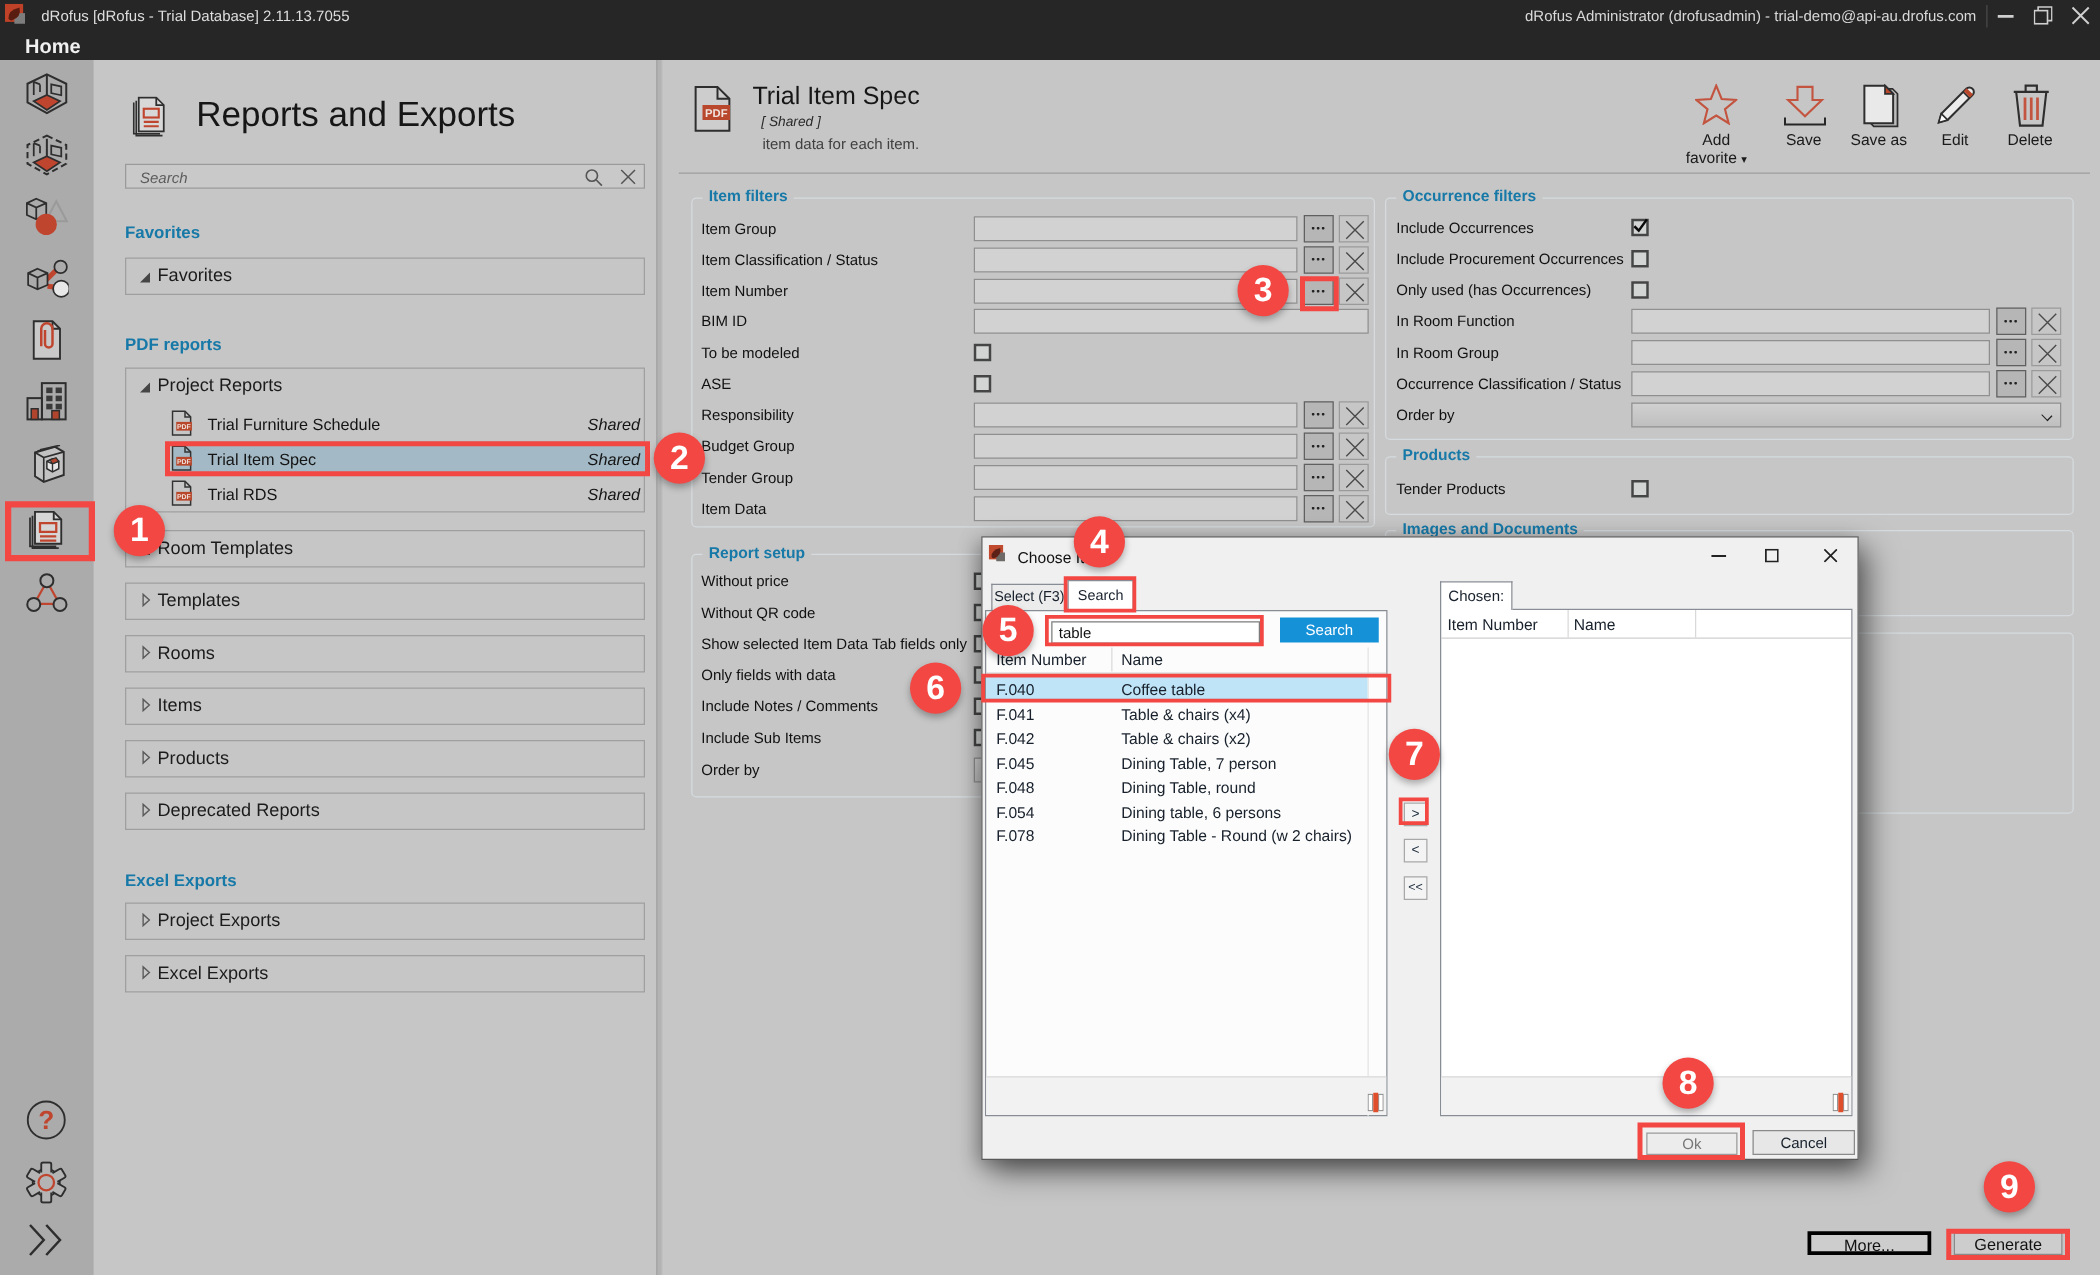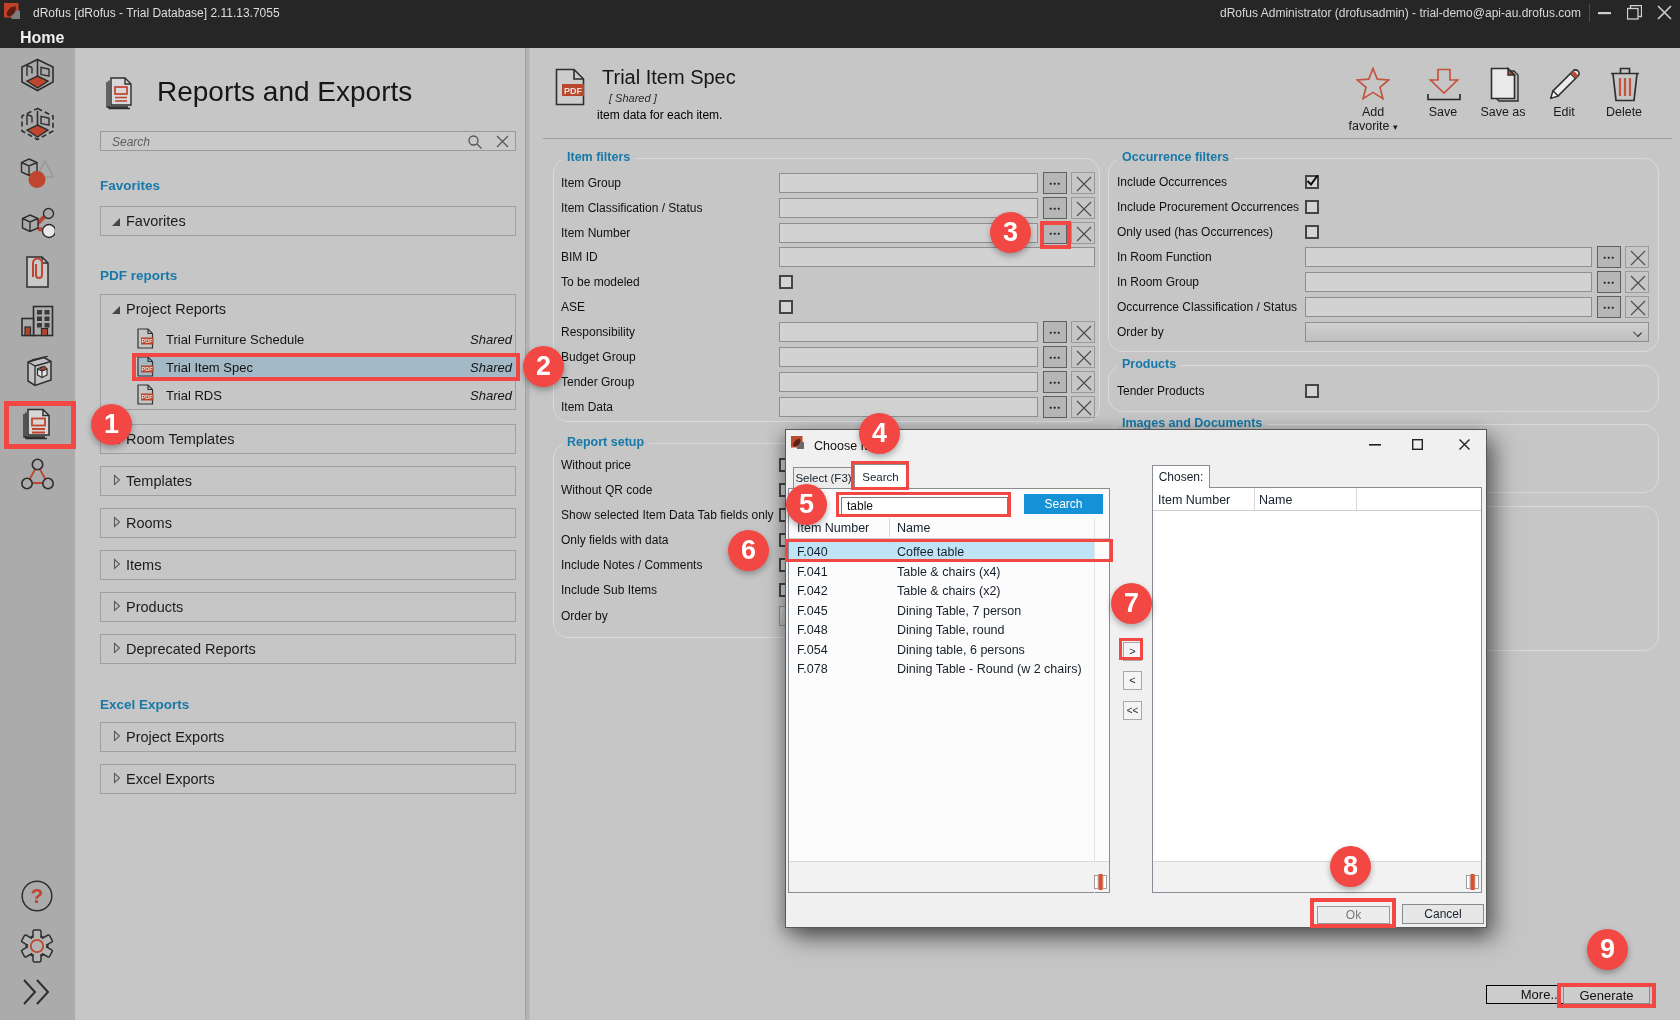--- a/index.html
+++ b/index.html
@@ -34,24 +34,24 @@
   .prow .sh { position:absolute; right:4px; top:7px; font-size:13px; font-style:italic; color:#141414; }
   .prow svg { position:absolute; left:35px; top:3px; }
 
   
   .split { position:absolute; left:525px; top:48px; width:5px; height:972px; background:#b3b3b3; border-left:1px solid #a2a2a2; border-right:1px solid #bcbcbc; }
 
   
   .main { position:absolute; left:530px; top:48px; width:1150px; height:972px; background:#c6c6c6; }
   .mh-title { position:absolute; left:72px; top:18px; font-size:20px; color:#161616; }
   .mh-shared { position:absolute; left:79px; top:44px; font-size:11px; font-style:italic; color:#2a2a2a;text-align:center; }
-  .mh-sub { position:absolute; left:67px; top:60px; font-size:12px; color:#000000; }
+  .mh-sub { position:absolute; left:80px; top:60px; font-size:12px; color:#404040; }
   .tdiv { position:absolute; left:13px; top:90px; width:1129px; height:1px; background:#9d9d9d; }
   .tool { position:absolute; top:14px; width:70px; text-align:center; font-size:12.5px; color:#1a1a1a; }
-  .grp { position:absolute; border:1px solid #d5dbde; border-radius:15px; }
+  .grp { position:absolute; border:1px solid #d5dbde; border-radius:4px; }
   .grp .lg { position:absolute; top:-9px; left:8px; background:#c6c6c6; padding:0 5px; font-size:12.5px; font-weight:bold; color:#1779a8; }
   .flabel { position:absolute; font-size:12px; color:#111; }
   .finput { position:absolute; height:20px; background:#d2d2d2; border:1px solid #8f8f8f; }
   .bdots { position:absolute; width:24px; height:22px; background:#b6b6b6; border:1px solid #606060; color:#222; text-align:center; font-size:5px; line-height:20px; letter-spacing:1px; }
   .bx { position:absolute; width:24px; height:22px; background:#c6c6c6; border:1px solid #9a9a9a; }
   .bx svg { position:absolute; left:4px; top:3px; }
   .cb { position:absolute; width:14px; height:14px; background:#d3d5d5; border:2px solid #454545; }
   .combo { position:absolute; height:20px; background:linear-gradient(#d0d0d0,#bfbfbf); border:1px solid #8f8f8f; }
   .combo:after { content:""; position:absolute; right:7px; top:6px; width:6px; height:6px; border-right:1.6px solid #222; border-bottom:1.6px solid #222; transform:rotate(45deg) scale(1,.8); }
 
@@ -480,21 +480,21 @@
         <span class="lg">Products</span>
       </div>
     <div class="flabel" style="left:587px;top:336px">Tender Products</div>
     <div class="cb" style="left:775px;top:336px"></div>
 
     <div class="grp" style="left:578px;top:376px;width:551px;height:69px">
         <span class="lg">Images and Documents</span>
       </div>
     <div class="grp" style="left:578px;top:458px;width:551px;height:145px"></div>
 
-    <div class="wbtn2" style="left:956px;top:937px;width:110px;height:19px;line-height:18px;background:#cdcdcd;border:1px solid #000000">More...</div>
+    <div class="wbtn2" style="left:916px;top:937px;width:99px;height:19px;line-height:18px;background:#cdcdcd;border:3px solid #000000">More...</div>
     <div class="wbtn2" style="left:1033px;top:938px;width:87px;height:18px;line-height:17px;background:#cdcdcd;border:1px solid #8a8a8a">Generate</div>
   </div>
 
   <div class="dlg">
     <svg class="abs" style="left:5px;top:6px" width="17" height="17" viewBox="0 0 17 17">
       <rect x="0" y="0" width="11.5" height="11.5" fill="#c04a2e"></rect>
       <rect x="6" y="6" width="7" height="7" fill="#6e6a68"></rect>
       <path d="M2.2 9.3 Q2 4 9.2 2.4 Q10.6 8.4 4.2 10.6 Q2.8 10.8 2.2 9.3 Z" fill="#5d2017"></path>
     </svg>
     <div class="dlg-title">Choose Items</div>

